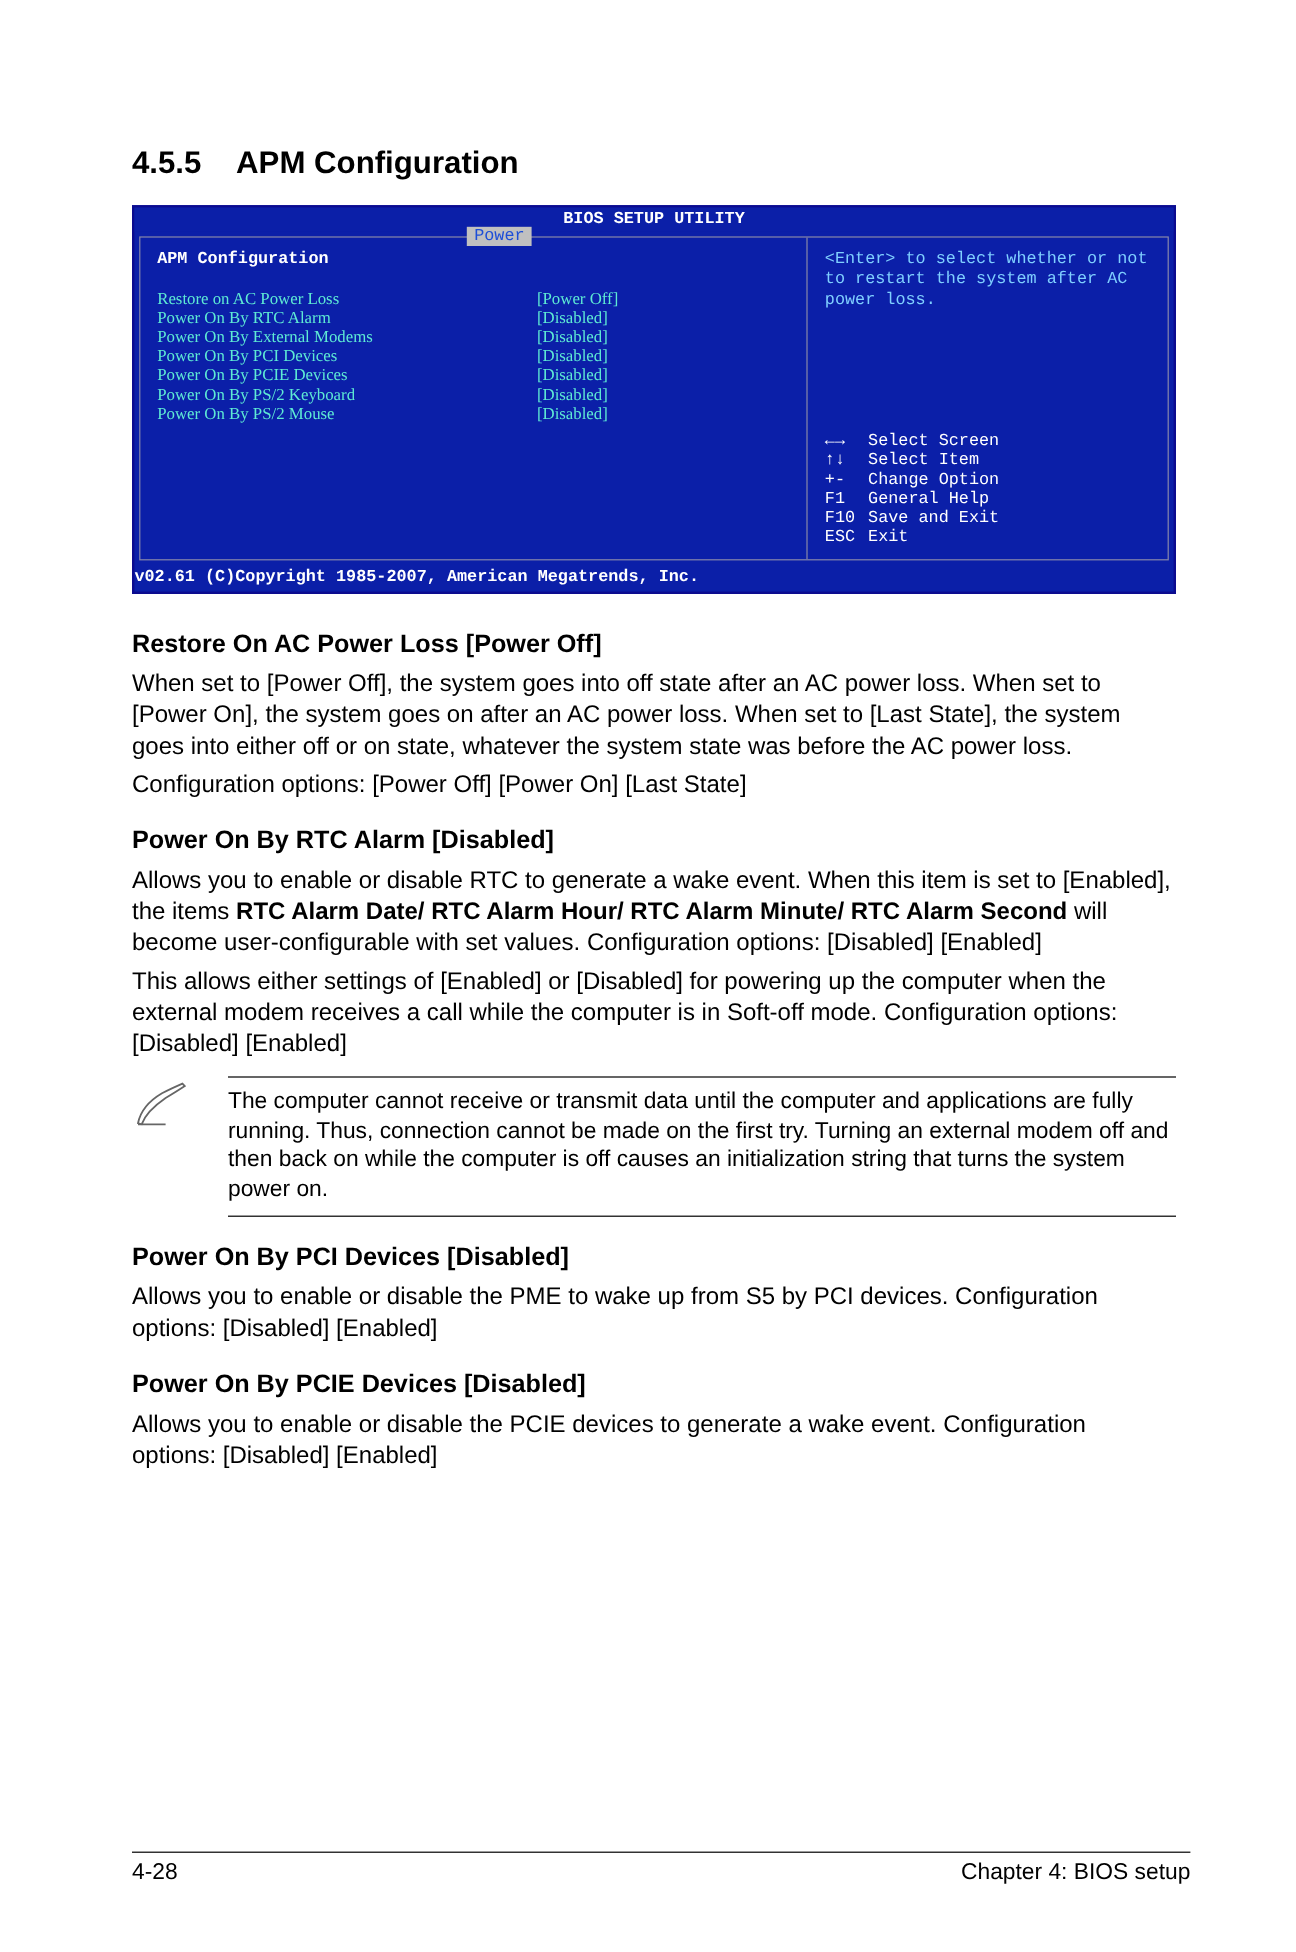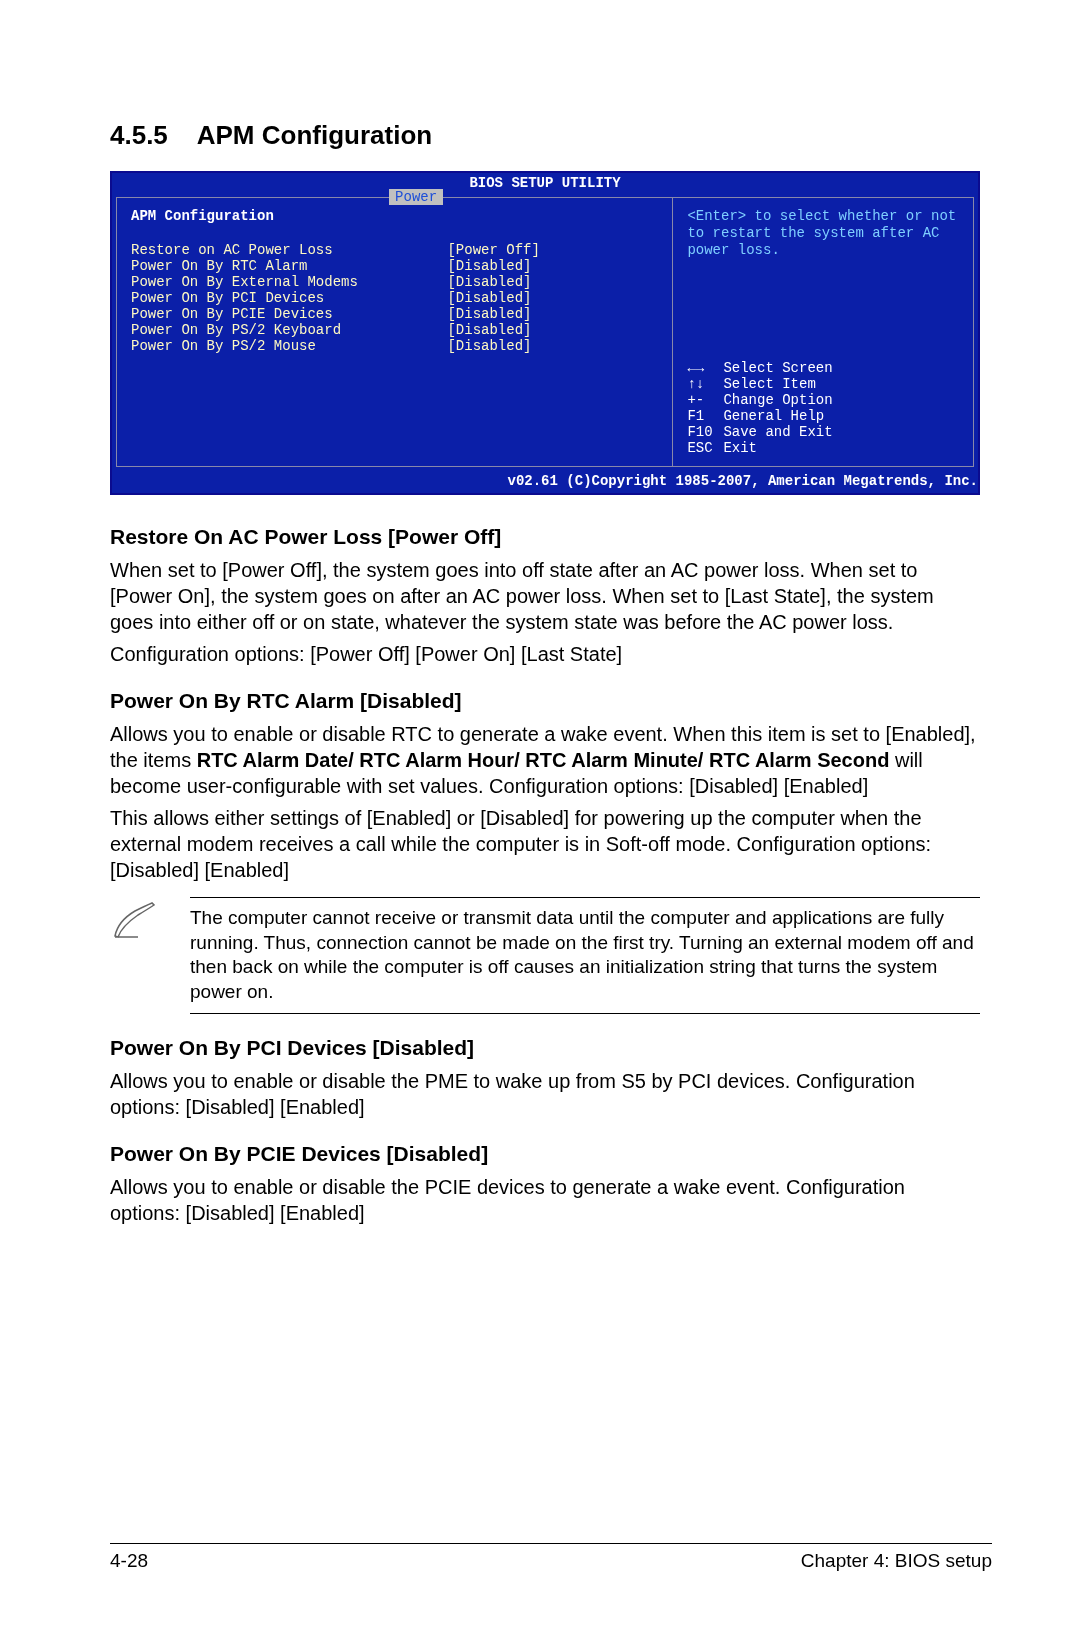--- a/index.html
+++ b/index.html
@@ -63,30 +63,31 @@
     flex-direction: column;
     justify-content: space-between;
   }
   .bios-section-label {
     color: #fff;
     font-weight: bold;
     margin-bottom: 18px;
   }
   .bios-item-row {
     display: flex;
-    color: #fef9c3;
+    color: #5eead4;
+    font-family: Liberation Serif, serif;
   }
   .bios-item-name { flex: 0 0 60%; }
   .bios-item-value { }
   .bios-help { color: #7fcfff; line-height: 1.2; }
   .bios-keys { }
   .bios-key-row { display: flex; }
   .bios-key { flex: 0 0 36px; }
   .bios-footer {
-    text-align: right;
+    text-align: left;
     padding: 2px 0 4px;
     font-weight: bold;
   }
 
   .doc-h2 {
     font-size: 21px;
     font-weight: bold;
     margin-top: 22px;
     margin-bottom: 8px;
   }

